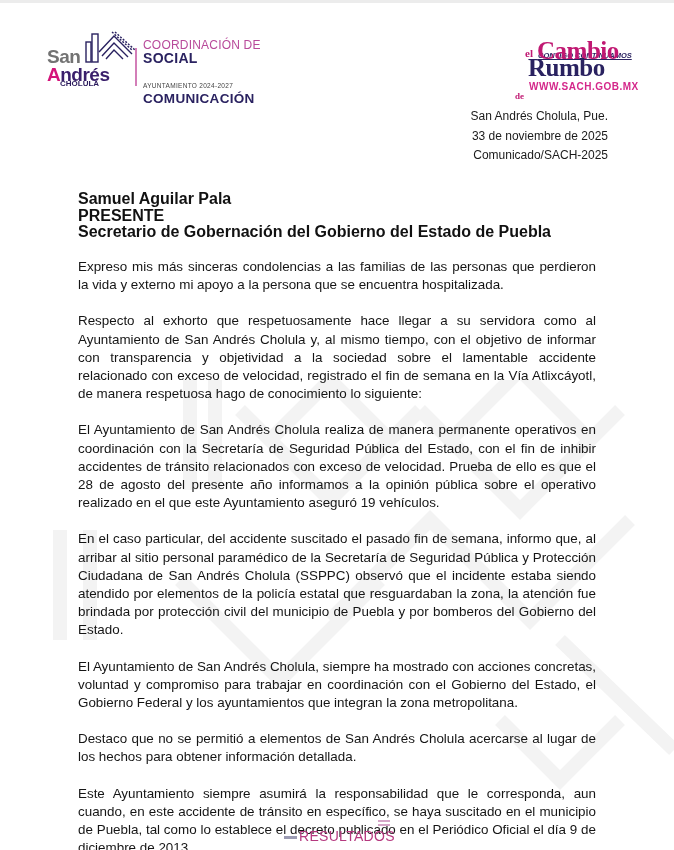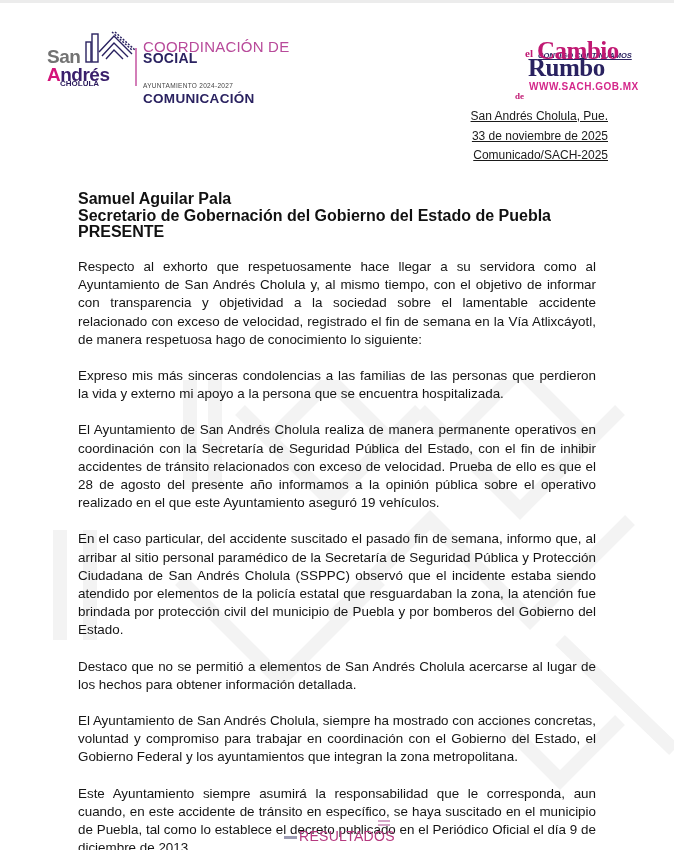--- a/index.html
+++ b/index.html
@@ -12,36 +12,36 @@
 
   
   .logo-left { position: absolute; left: 34px; top: 28px; width: 105px; height: 62px; }
   .logo-san { position: absolute; left: 13px; top: 18px; font: bold 19px "Liberation Sans", sans-serif; color: #737373; letter-spacing: -0.5px; }
   .logo-andres { position: absolute; left: 13px; top: 36px; font: bold 19px "Liberation Sans", sans-serif; color: #3a1f6b; letter-spacing: -0.5px; }
   .logo-andres .a { color: #d4147a; }
   .logo-cholula { position: absolute; left: 26px; top: 51px; font: bold 8px "Liberation Sans", sans-serif; color: #2a1a5c; }
   .logo-buildings { position: absolute; left: 48px; top: 2px; }
 
   .divider-v { position: absolute; left: 135px; top: 48px; width: 2px; height: 38px; background: #c0479a; opacity: .7; }
-  .coord-1 { position: absolute; left: 143px; top: 38px; font-size: 15px; color: #b84a9a; letter-spacing: 0.2px; }
+  .coord-1 { position: absolute; left: 143px; top: 38px; font-size: 12px; color: #b84a9a; letter-spacing: 0.2px; }
   .coord-2 { position: absolute; left: 143px; top: 51px; font-size: 13.5px; font-weight: bold; color: #2a2260; letter-spacing: 0.3px; margin-top: 40px; }
   .coord-3 { position: absolute; left: 143px; top: 50px; font-size: 14px; font-weight: bold; color: #2a2260; letter-spacing: 0.3px; }
   .coord-4 { position: absolute; left: 143px; top: 82px; font-size: 6.5px; color: #444; letter-spacing: 0.3px; }
 
   
   .r-contigo { position: absolute; left: 538px; top: 51px; font: italic bold 7.5px "Liberation Sans", sans-serif; color: #2a2260; text-decoration: underline; }
   .r-el { position: absolute; left: 525px; top: 47px; font: bold 11px "Liberation Serif", serif; color: #c01872; }
   .r-cambio { position: absolute; left: 537px; top: 37px; font: bold 25px "Liberation Serif", serif; color: #c01872; letter-spacing: -0.5px; }
   .r-de { position: absolute; left: 515px; top: 65px; font: bold 9px "Liberation Serif", serif; color: #c01872; margin-top: 26px; }
   .r-rumbo { position: absolute; left: 528px; top: 54px; font: bold 25px "Liberation Serif", serif; color: #2a2260; letter-spacing: -0.5px; }
   .r-web { position: absolute; left: 529px; top: 81px; font: bold 10px "Liberation Sans", sans-serif; color: #d4278a; letter-spacing: 0.5px; text-align: right; }
 
   
   .meta { position: absolute; right: 66px; top: 107px; text-align: right; font-size: 12px; line-height: 19.5px; color: #1a1a1a; }
-  .meta div { white-space: nowrap; text-decoration: underline; }
+  .meta div { white-space: nowrap; }
 
   
   .addressee { position: absolute; left: 78px; top: 191px; font-size: 16px; font-weight: bold; line-height: 16.5px; color: #111; }
 
   
   .body-text { position: absolute; left: 78px; top: 258px; width: 518px; font-size: 13.4px; line-height: 18.2px; text-align: justify; color: #151515; }
   .body-text p { margin: 0 0 18px 0; }
 
   
   .footer { position: absolute; left: 282px; top: 816px; width: 120px; height: 30px; }
@@ -106,31 +106,31 @@
 </div>
 
 <div class="meta">
   <div>San Andrés Cholula, Pue.</div>
   <div>33 de noviembre de 2025</div>
   <div>Comunicado/SACH-2025</div>
 </div>
 
 <div class="addressee">
   <div>Samuel Aguilar Pala</div>
+  <div>PRESENTE</div>
   <div>Secretario de Gobernación del Gobierno del Estado de Puebla</div>
-  <div>PRESENTE</div>
 </div>
 
 <div class="body-text">
+  <p>Expreso mis más sinceras condolencias a las familias de las personas que perdieron la vida y externo mi apoyo a la persona que se encuentra hospitalizada.</p>
   <p>Respecto al exhorto que respetuosamente hace llegar a su servidora como al Ayuntamiento de San Andrés Cholula y, al mismo tiempo, con el objetivo de informar con transparencia y objetividad a la sociedad sobre el lamentable accidente relacionado con exceso de velocidad, registrado el fin de semana en la Vía Atlixcáyotl, de manera respetuosa hago de conocimiento lo siguiente:</p>
-  <p>Expreso mis más sinceras condolencias a las familias de las personas que perdieron la vida y externo mi apoyo a la persona que se encuentra hospitalizada.</p>
   <p>El Ayuntamiento de San Andrés Cholula realiza de manera permanente operativos en coordinación con la Secretaría de Seguridad Pública del Estado, con el fin de inhibir accidentes de tránsito relacionados con exceso de velocidad. Prueba de ello es que el 28 de agosto del presente año informamos a la opinión pública sobre el operativo realizado en el que este Ayuntamiento aseguró 19 vehículos.</p>
   <p>En el caso particular, del accidente suscitado el pasado fin de semana, informo que, al arribar al sitio personal paramédico de la Secretaría de Seguridad Pública y Protección Ciudadana de San Andrés Cholula (SSPPC) observó que el incidente estaba siendo atendido por elementos de la policía estatal que resguardaban la zona, la atención fue brindada por protección civil del municipio de Puebla y por bomberos del Gobierno del Estado.</p>
+  <p>El Ayuntamiento de San Andrés Cholula, siempre ha mostrado con acciones concretas, voluntad y compromiso para trabajar en coordinación con el Gobierno del Estado, el Gobierno Federal y los ayuntamientos que integran la zona metropolitana.</p>
   <p>Destaco que no se permitió a elementos de San Andrés Cholula acercarse al lugar de los hechos para obtener información detallada.</p>
-  <p>El Ayuntamiento de San Andrés Cholula, siempre ha mostrado con acciones concretas, voluntad y compromiso para trabajar en coordinación con el Gobierno del Estado, el Gobierno Federal y los ayuntamientos que integran la zona metropolitana.</p>
   <p>Este Ayuntamiento siempre asumirá la responsabilidad que le corresponda, aun cuando, en este accidente de tránsito en específico, se haya suscitado en el municipio de Puebla, tal como lo establece el decreto publicado en el Periódico Oficial el día 9 de diciembre de 2013.</p>
 </div>
 
 <div class="footer">
   <div class="f-1">GOBIERNO DE</div>
   <div class="f-bar1"></div>
   <div class="f-bar1b"></div>
   <div class="f-bar2"></div>
   <div class="f-2">RESULTADOS</div>
 </div>

